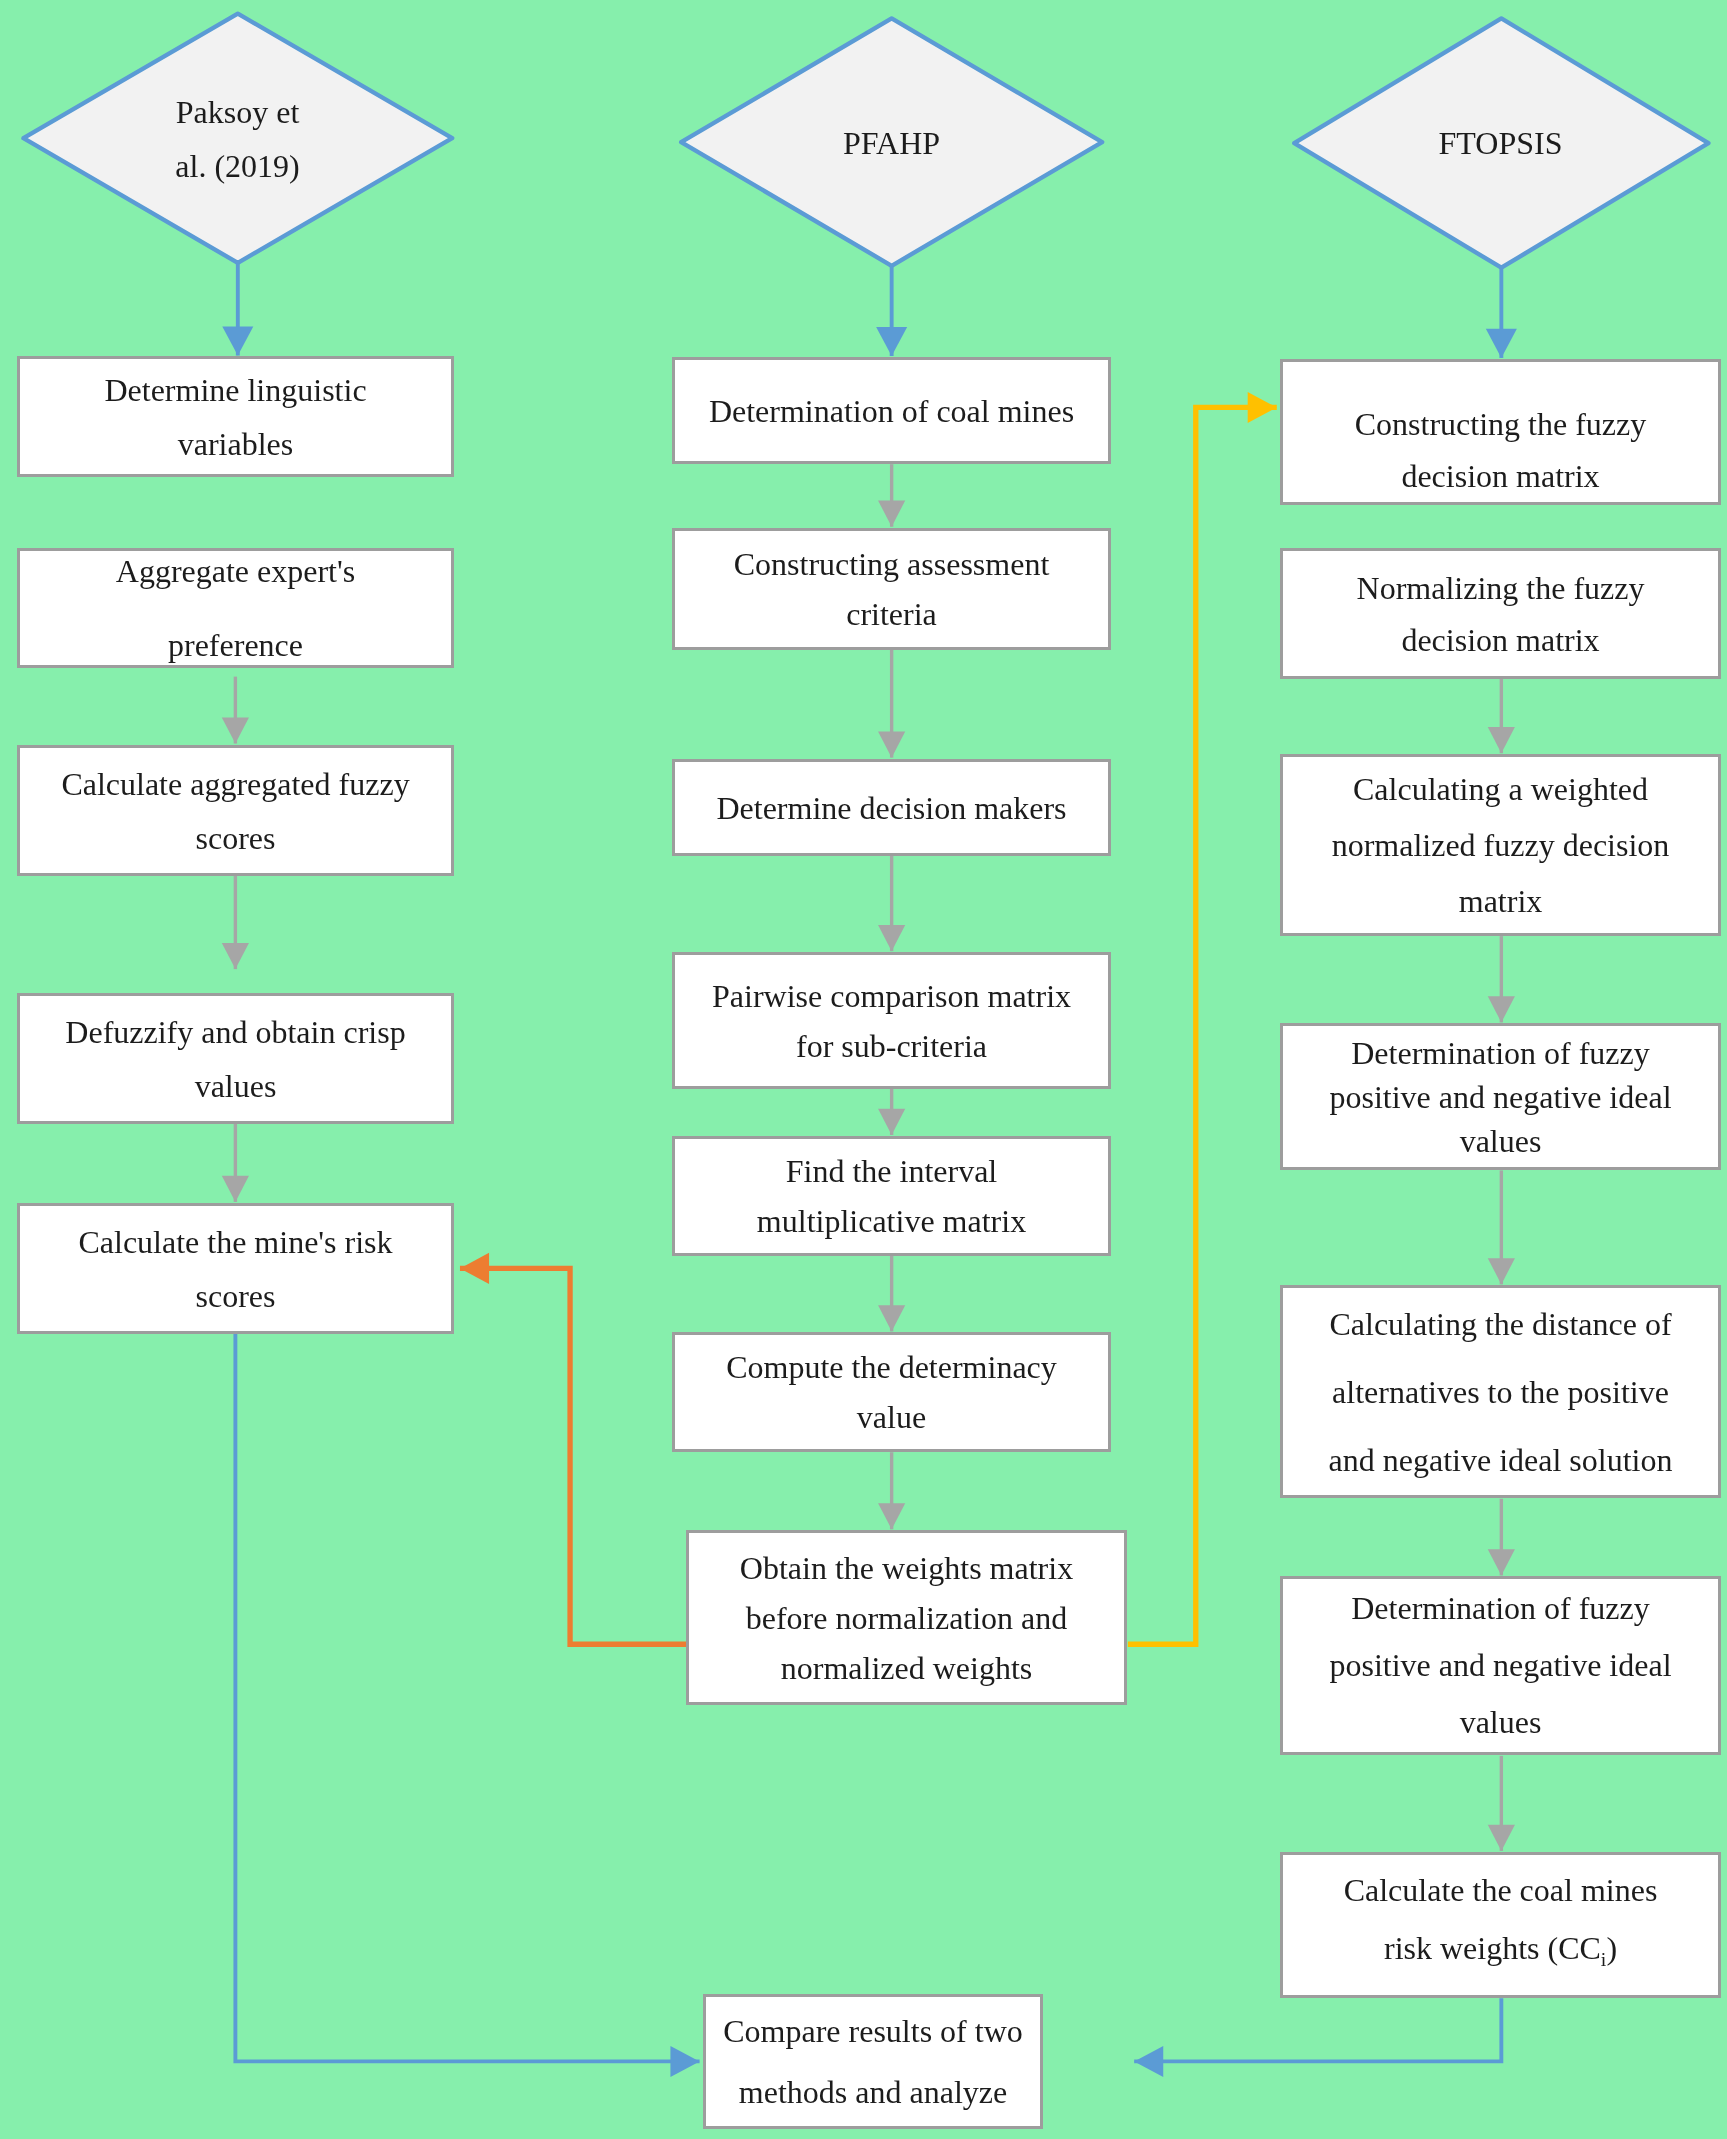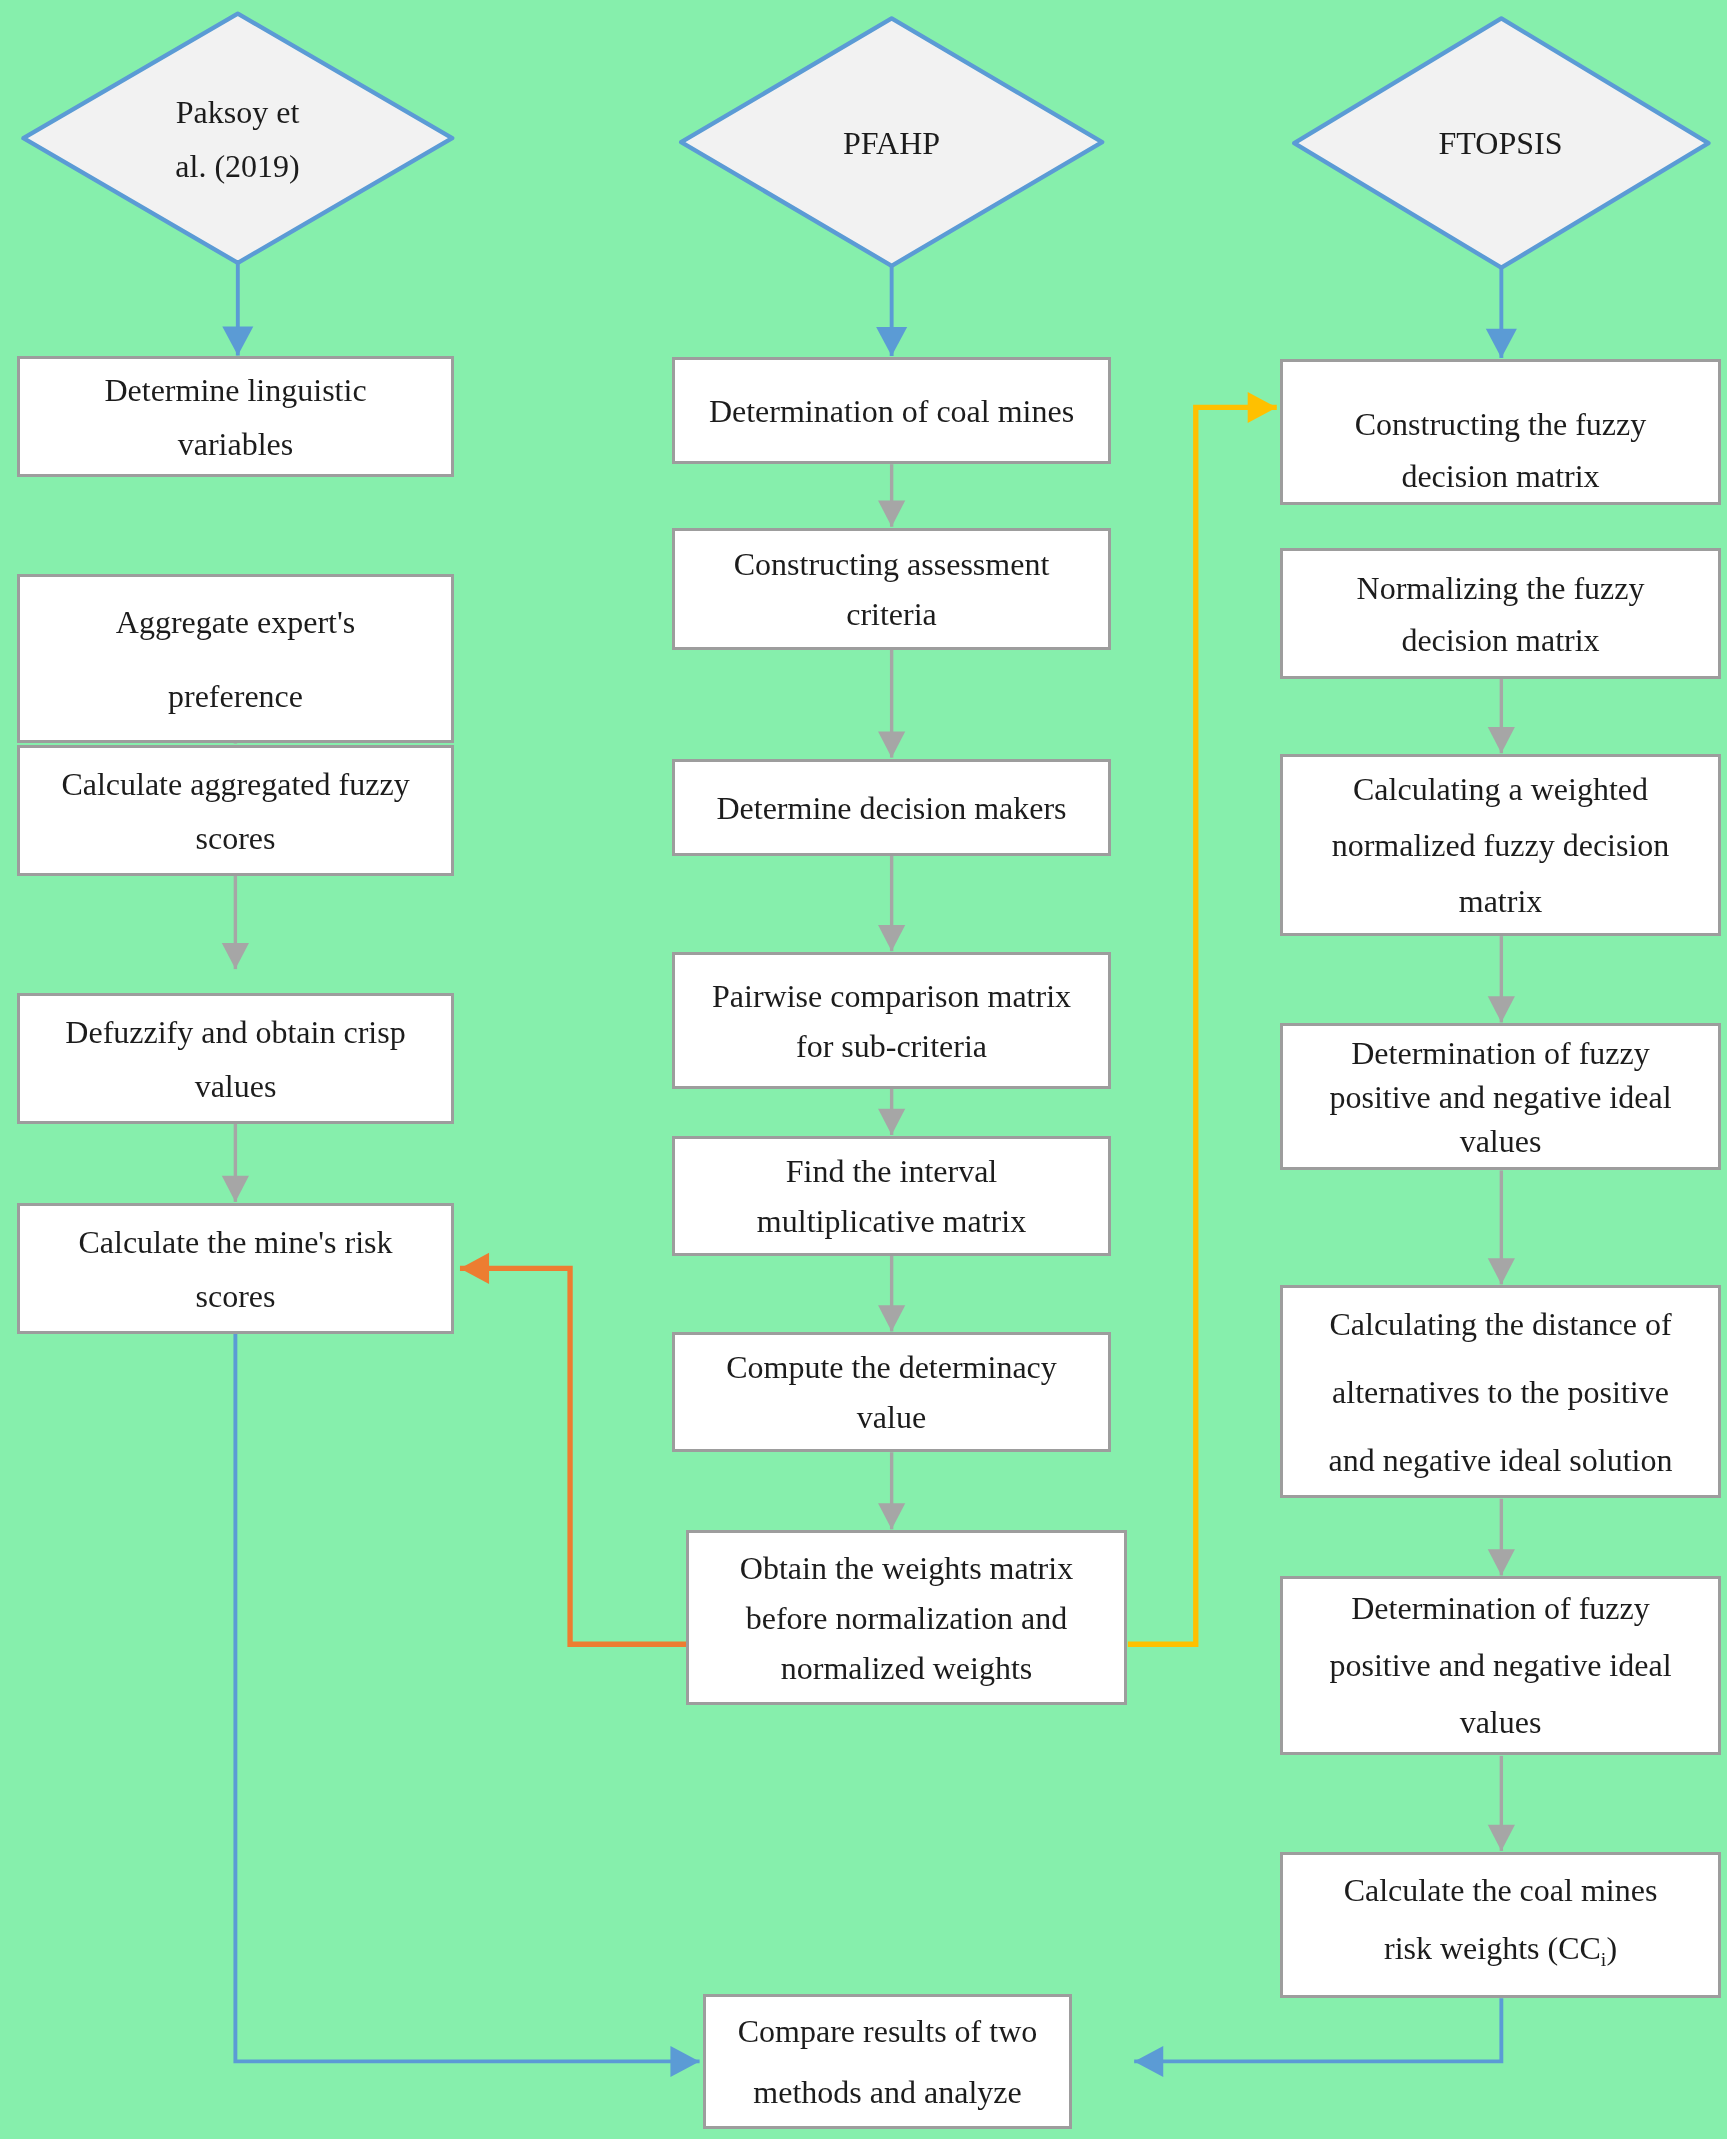--- a/index.html
+++ b/index.html
@@ -99,21 +99,21 @@
     <div class="ln">PFAHP</div>
   </div>
   <div class="dlabel" style="left:1360px;top:87px;width:281px;height:112px;">
     <div class="ln">FTOPSIS</div>
   </div>
 
   <div class="box" style="left:17px;top:356px;width:437px;height:121px;">
     <div class="ln">Determine linguistic</div>
     <div class="ln">variables</div>
   </div>
-  <div class="box" style="left:17px;top:574px;width:437px;height:169px;gap:20px;">
+  <div class="box" style="left:17px;top:548px;width:437px;height:120px;gap:20px;">
     <div class="ln">Aggregate expert's</div>
     <div class="ln">preference</div>
   </div>
   <div class="box" style="left:17px;top:745px;width:437px;height:131px;">
     <div class="ln">Calculate aggregated fuzzy</div>
     <div class="ln">scores</div>
   </div>
   <div class="box" style="left:17px;top:970px;width:437px;height:131px;margin-top:23px;">
     <div class="ln">Defuzzify and obtain crisp</div>
     <div class="ln">values</div>
@@ -179,19 +179,19 @@
     <div class="ln">positive and negative ideal</div>
     <div class="ln">values</div>
   </div>
   <div class="box" style="left:1280px;top:1852px;width:441px;height:146px;line-height:58px;">
     <div class="ln">Calculate the coal mines</div>
     <div class="ln">
       <span>risk weights (CC</span><sub class="subi">i</sub><span>)</span>
     </div>
   </div>
 
-  <div class="box" style="left:703px;top:1994px;width:369px;height:135px;line-height:61px;">
+  <div class="box" style="left:703px;top:1994px;width:340px;height:135px;line-height:61px;">
     <div class="ln">Compare results of two</div>
     <div class="ln">methods and analyze</div>
   </div>
 
 </div>
 
 
 </body></html>

